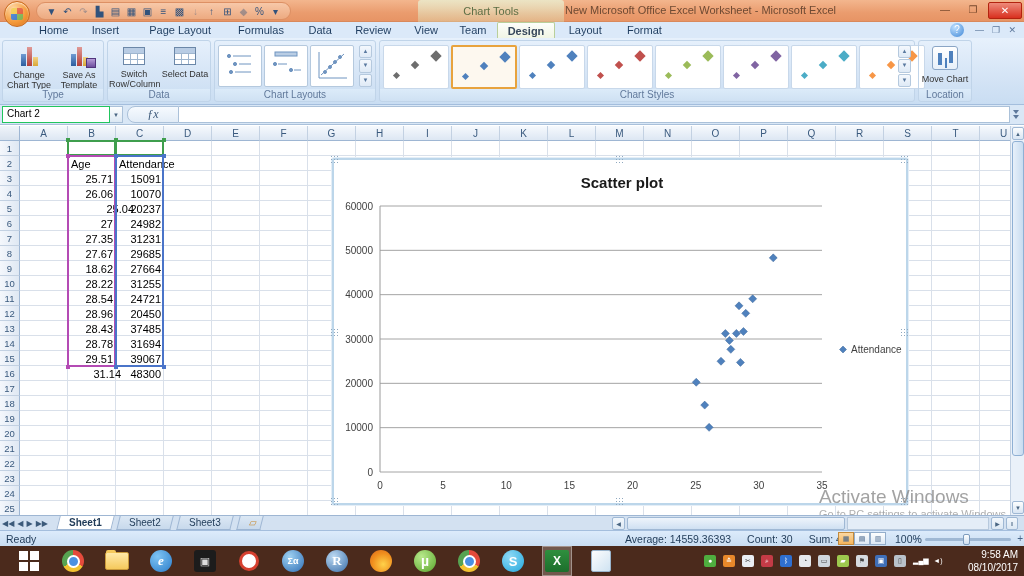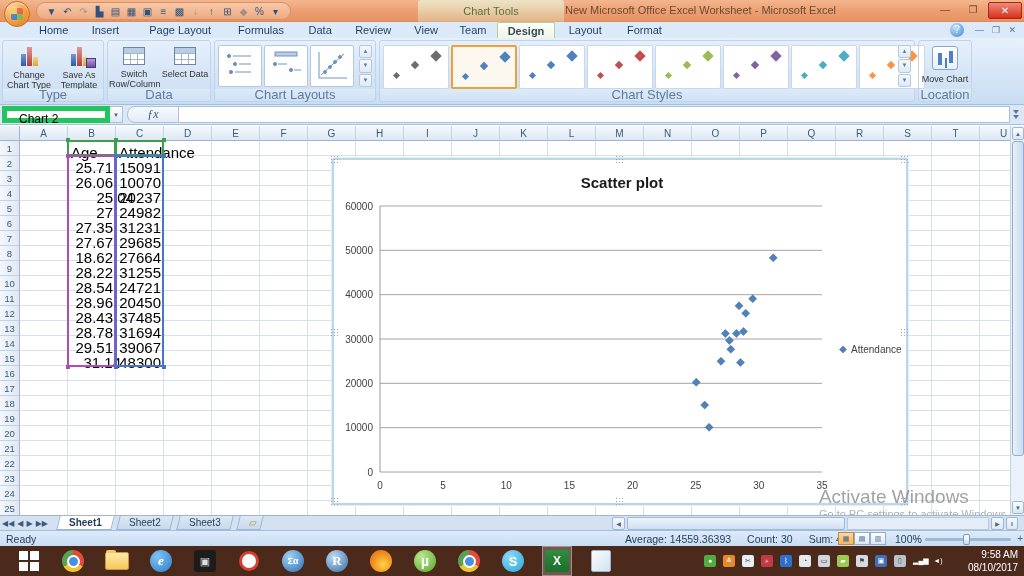--- a/index.html
+++ b/index.html
@@ -34,21 +34,21 @@
     border-radius:2px 2px 0 0;color:#37485c;font-weight:bold;}
   .tabhelp{position:absolute;right:60px;top:1px;width:14px;height:14px;border-radius:50%;
     background:radial-gradient(circle at 35% 30%,#bfe0ff,#3f87d6);color:#fff;font-size:10px;line-height:14px;text-align:center;}
   .smallwb{position:absolute;top:3px;font-size:9px;color:#5d789c;}
 
   
   .ribbon{position:absolute;left:0;top:38px;width:1024px;height:67px;
     background:linear-gradient(#e7f1fc,#d6e5f6 55%,#c9ddf2);border-bottom:1px solid #a4bedd;}
   .rgroup{position:absolute;top:2px;height:62px;border:1px solid #c0d4e9;border-radius:3px;
     background:linear-gradient(#edf4fc,#dcea f7);}
-  .rgroup .glabel{position:absolute;left:0;bottom:0;width:100%;height:12px;font-size:13px;color:#61799b;
+  .rgroup .glabel{position:absolute;left:0;bottom:0;width:100%;height:12px;font-size:10px;color:#61799b;
     text-align:center;background:linear-gradient(#dcebf9,#cfe1f3);border-radius:0 0 3px 3px;line-height:12px;}
   .bigbtn{position:absolute;top:3px;width:50px;height:46px;text-align:center;font-size:9px;color:#333;line-height:10px;}
   .bigbtn .blabel{margin-top:2px;}
   .icnbars{display:inline-flex;align-items:flex-end;gap:1px;height:20px;margin-top:2px;}
   .icnbars i{display:block;width:5px;}
   .icnbars .c1{height:12px;background:linear-gradient(#6f9bd2,#2d5d9e);}
   .icnbars .c2{height:19px;background:linear-gradient(#e09a96,#b33f3a);}
   .icnbars .c3{height:9px;background:linear-gradient(#f2d489,#d9a837);}
   .diskover{position:absolute;width:10px;height:10px;background:linear-gradient(#b79cd8,#6d4e9e);
     border:1px solid #50357c;right:8px;top:14px;}
@@ -69,22 +69,22 @@
   .sthumb .d2{width:6px;height:6px;left:28px;top:16px;}
   .sthumb .d3{width:8px;height:8px;left:48px;top:6px;}
   .movechart-icn{display:inline-block;width:26px;height:24px;margin-top:2px;border:1px solid #8aa5c5;border-radius:3px;
     background:linear-gradient(#fff,#e8f0f9);position:relative;}
   .movechart-icn::after{content:"";position:absolute;left:5px;bottom:4px;width:4px;height:12px;background:#4f81bd;
     box-shadow:6px 4px 0 -1px #4f81bd,11px -2px 0 0 #4f81bd;}
 
   
   .fbar{position:absolute;left:0;top:105px;width:1024px;height:20px;background:#d9e7f6;border-bottom:1px solid #a9c0da;
     display:flex;align-items:center;}
-  .namebox{margin-left:2px;width:108px;height:17px;background:#fff;border:5px solid #22c55e;font-size:12px;
-    padding:1px 12px;color:#000;}
+  .namebox{margin-left:2px;width:108px;height:17px;background:#fff;border:1px solid #22c55e;font-size:10px;
+    padding:1px 4px;color:#000;}
   .nb-drop{width:13px;height:17px;border:1px solid #abc1d9;border-left:none;background:linear-gradient(#fdfefe,#dce8f4);
     font-size:6px;color:#4a6683;text-align:center;line-height:16px;}
   .fxwrap{margin-left:4px;width:52px;height:17px;background:linear-gradient(#f6fafe,#e2ecf7);border:1px solid #abc1d9;
     border-radius:8px 0 0 8px;display:flex;align-items:center;justify-content:center;gap:8px;}
   .fx{font-family:"Liberation Serif",serif;font-style:italic;font-size:12px;color:#3e5a7a;}
   .finput{flex:1;height:17px;background:#fff;border:1px solid #abc1d9;border-left:none;margin-right:14px;font-size:11px;padding:0 4px;}
   .fexp{position:absolute;right:2px;top:4px;width:11px;height:13px;}
   .fexp::before,.fexp::after{content:"";position:absolute;left:2px;border-left:3px solid transparent;border-right:3px solid transparent;border-top:4px solid #5d789c;}
   .fexp::before{top:1px}.fexp::after{top:6px}
 
@@ -93,21 +93,21 @@
   .colhdr{position:absolute;left:0;top:0;height:15px;width:48px;background:linear-gradient(#f6f9fd,#dde7f3);
     border-right:1px solid #c3d1e2;border-bottom:1px solid #9eb6d3;font-size:10px;color:#3a5a7e;text-align:center;line-height:15px;}
   .cornerbox{position:absolute;left:0;top:0;width:20px;height:15px;background:linear-gradient(#f0f4fa,#d8e2ee);
     border-right:1px solid #9eb6d3;border-bottom:1px solid #9eb6d3;}
   .rowhdr{position:absolute;left:0;width:20px;height:15px;background:linear-gradient(90deg,#f4f7fc,#dfe8f3);
     border-right:1px solid #9eb6d3;border-bottom:1px solid #c3d1e2;font-size:9.5px;color:#3a5a7e;text-align:center;line-height:15px;}
   .gridlines{position:absolute;left:20px;top:15px;width:990px;height:374px;
     background:
      repeating-linear-gradient(to right,transparent 0 47px,#d9e0ea 47px 48px),
      repeating-linear-gradient(to bottom,transparent 0 14px,#d9e0ea 14px 15px);}
-  .cell{position:absolute;height:15px;font-size:15px;color:#000;line-height:15px;padding:4px 3px;white-space:nowrap;}
+  .cell{position:absolute;height:15px;font-size:11px;color:#000;line-height:15px;padding:16px 3px;white-space:nowrap;}
   .cell.num{text-align:right;}
   .selrect{position:absolute;z-index:3;}
   .handle{position:absolute;width:4px;height:4px;z-index:4;}
 
   
   .chartbox{position:absolute;left:332px;top:158px;width:576px;height:347px;background:#fff;
     border:2px solid #bcd6ea;border-radius:2px;box-shadow:0 0 0 1px #e4eef7;z-index:6;}
   .hdl{position:absolute;width:10px;height:8px;z-index:7;
     background-image:radial-gradient(circle,#8fa8bf 0.8px,transparent 1px);background-size:3px 3px;}
 

